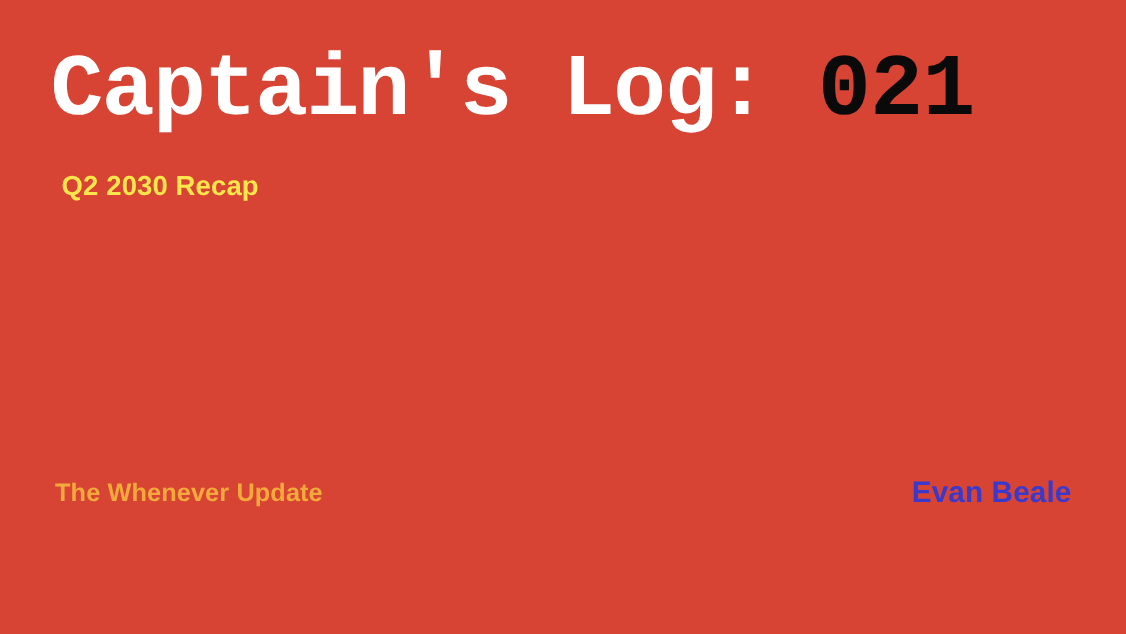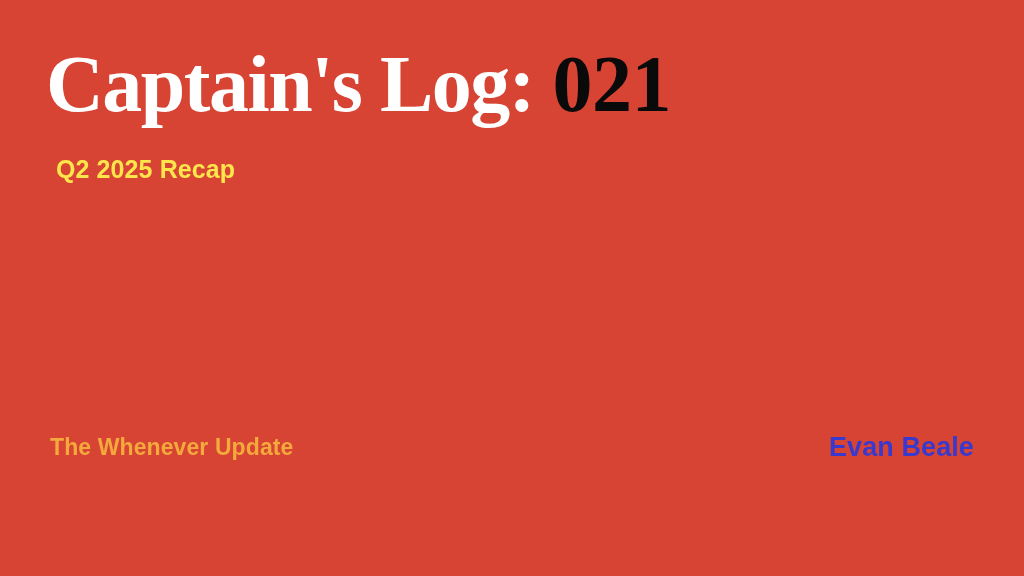--- a/index.html
+++ b/index.html
@@ -27,21 +27,21 @@
   
   .title-block {
     position: absolute;
     left: 46px;
     top: 44px;
     width: 900px;
   }
 
   .slide-title {
     margin: 0;
-    font-family: Liberation Serif, serif;
+    font-family: Liberation Mono, monospace;
     font-size: 80px;
     font-weight: bold;
     line-height: 1.0;
     letter-spacing: -1.5px;
     white-space: nowrap;
     color: #ffffff;
   }
 
   .slide-title .title-main {
     color: #ffffff;
@@ -101,20 +101,20 @@
 </style>
 </head>
 <body>
 
 <div id="slide">
 
   <div class="title-block">
     <h1 class="slide-title"><span class="title-main">Captain's Log: </span><span class="title-number">021</span></h1>
   </div>
 
-  <p class="slide-subtitle">Q2 2025 Recap</p>
+  <p class="slide-subtitle">Q2 2030 Recap</p>
 
   <div class="footer">
     <span class="footer-left">The Whenever Update</span>
     <span class="footer-right">Evan Beale</span>
   </div>
 
 </div>
 
 </body></html>

